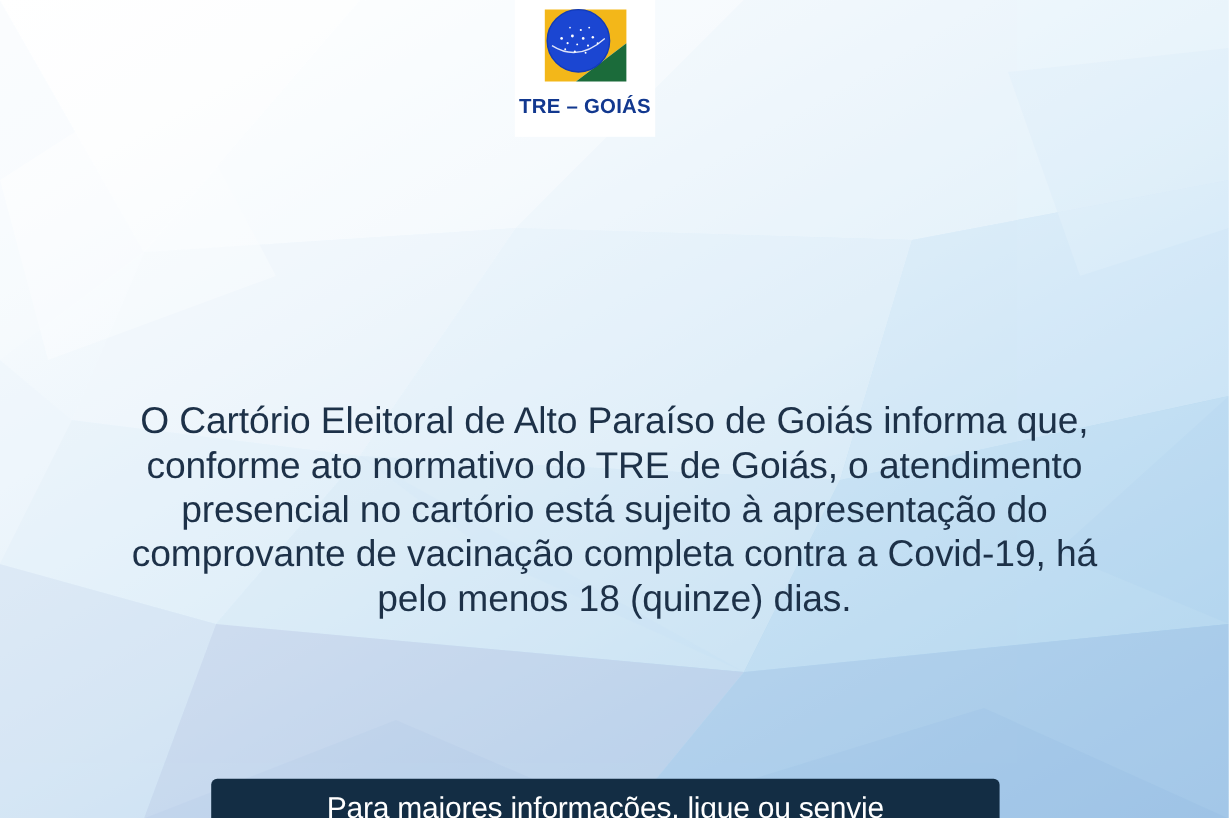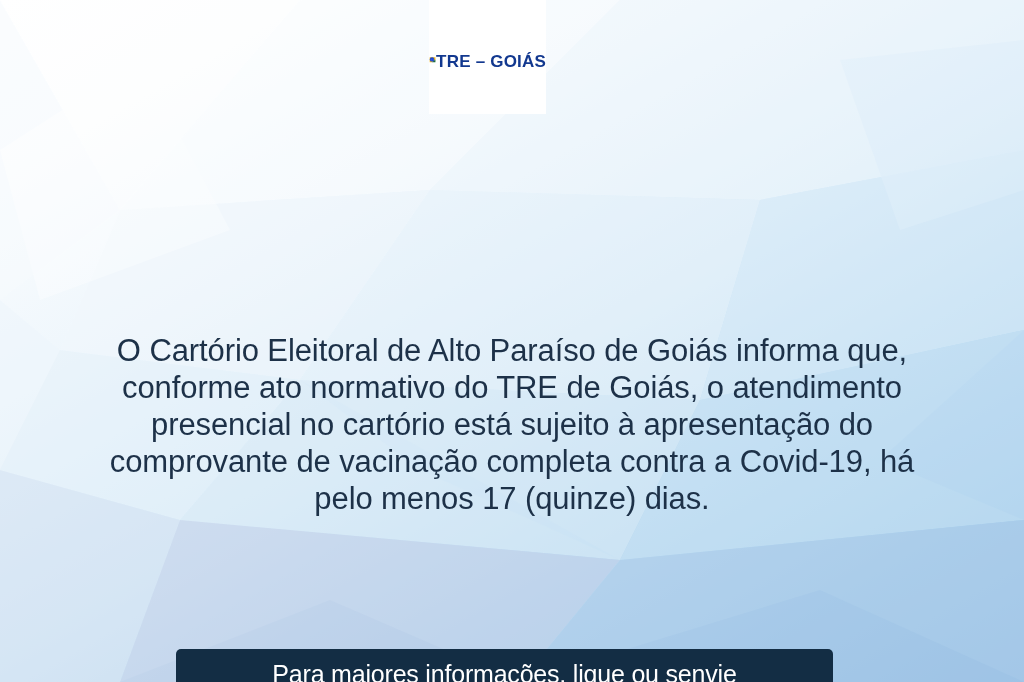--- a/index.html
+++ b/index.html
@@ -41,21 +41,21 @@
 
   
   .logo-box {
     position: absolute;
     left: 429px;
     top: 0px;
     width: 117px;
     height: 114px;
     background: #ffffff;
     display: flex;
-    flex-direction: row;
+    flex-direction: column;
     align-items: center;
     justify-content: flex-start;
     padding-top: 6px;
     box-sizing: border-box;
   }
   .logo-mark {
     width: 84px;
     height: 70px;
     display: block;
   }
@@ -191,19 +191,19 @@
         <circle cx="42" cy="38" r="0.8"></circle>
           <circle cx="38" cy="19" r="0.9"></circle>
         <circle cx="45" cy="17" r="0.8"></circle>
           <circle cx="29" cy="17" r="0.7"></circle>
       </g>
     </svg>
     <div class="logo-text">TRE – GOIÁS</div>
   </div>
 
 
-  <div class="body-text">O Cartório Eleitoral de Alto Paraíso de Goiás informa que, conforme ato normativo do TRE de Goiás, o atendimento presencial no cartório está sujeito à apresentação do comprovante de vacinação completa contra a Covid-19, há pelo menos 17 (quinze) dias.</div>
+  <div class="body-text">O Cartório Eleitoral de Alto Paraíso de Goiás informa que, conforme ato normativo do TRE de Goiás, o atendimento presencial no cartório está sujeito à apresentação do comprovante de vacinação completa contra a Covid-19, há pelo menos 18 (quinze) dias.</div>
 
   <div class="bottom-bar">
     <span class="bottom-bar-text">Para maiores informações, ligue ou senvie</span>
   </div>
 
 </div>
 
 </body></html>

